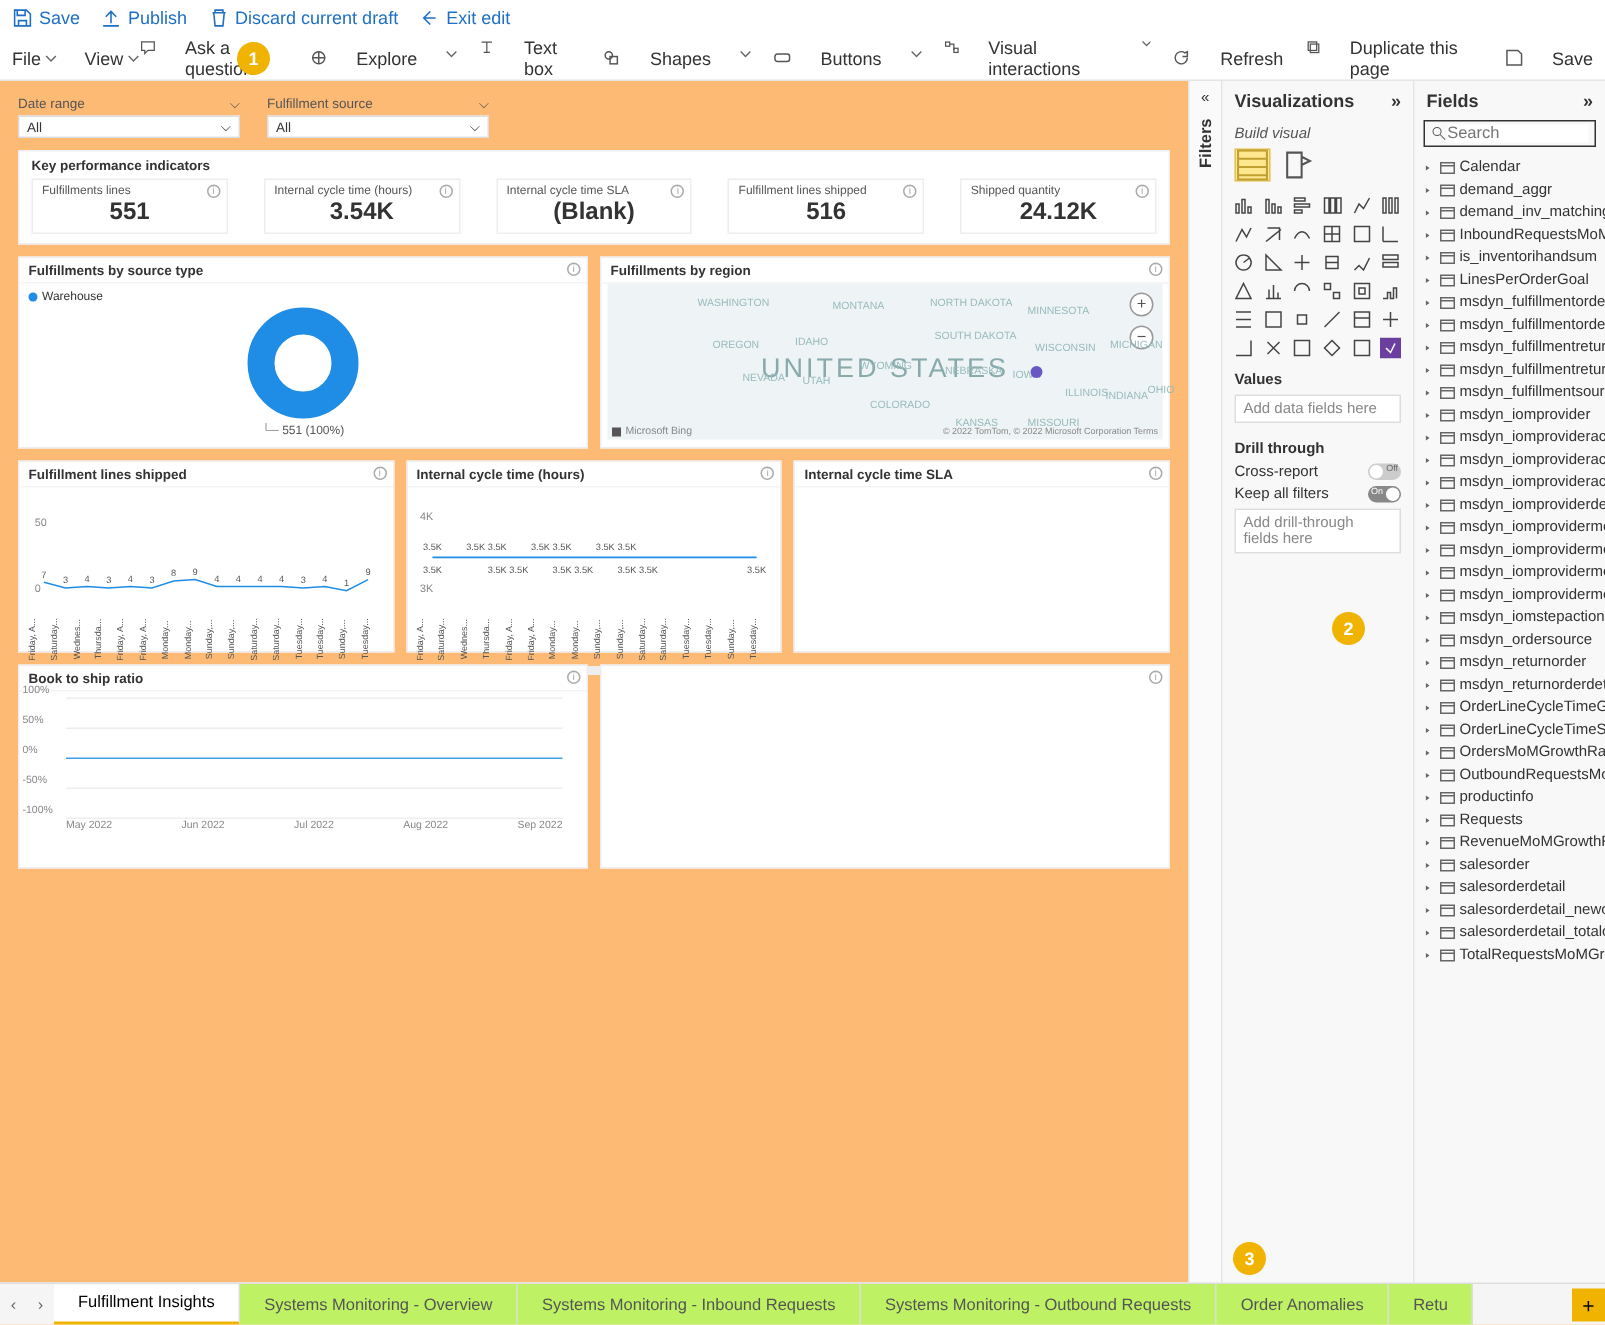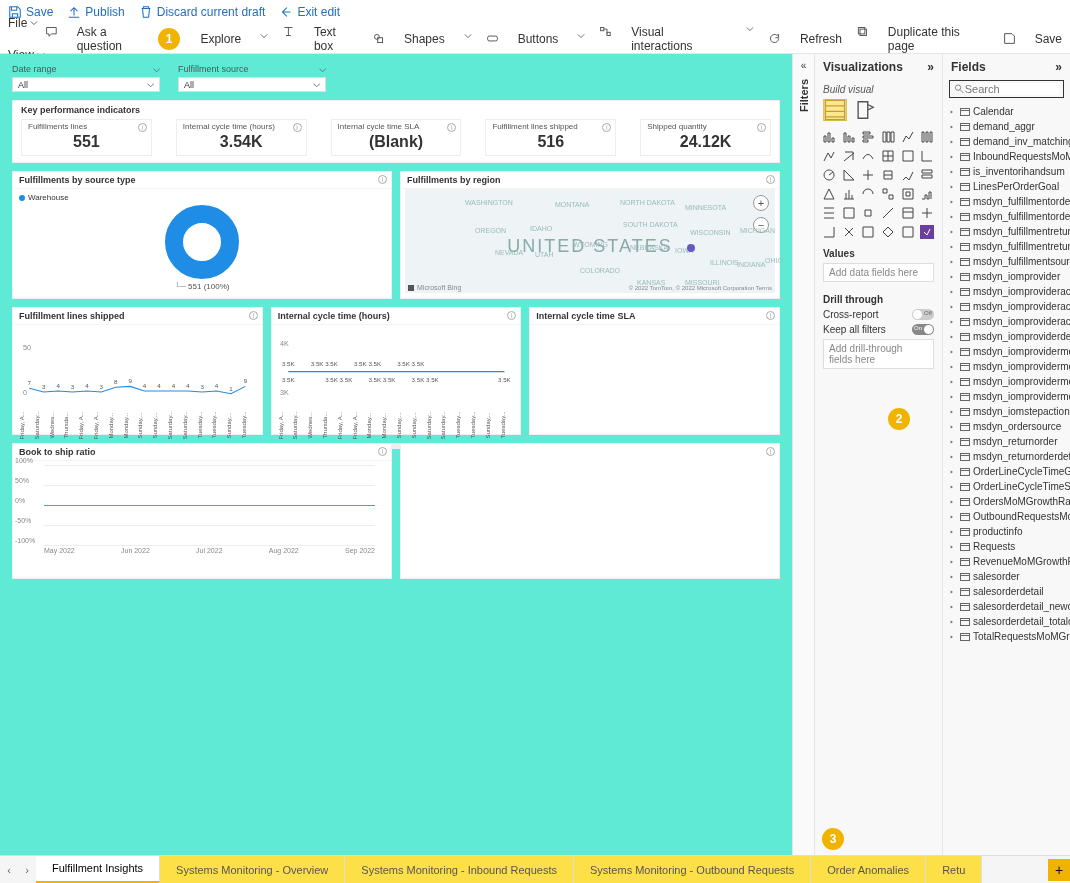--- a/index.html
+++ b/index.html
@@ -5,30 +5,30 @@
 * { box-sizing: border-box; margin: 0; padding: 0; font-family: "Segoe UI", Arial, sans-serif; }
 body { width: 1070px; height: 883px; background: #fff; overflow: hidden; font-size: 11px; color: #333; position: relative; }
 
 
 .top-toolbar { display: flex; align-items: center; height: 24px; padding: 0 8px; gap: 14px; }
 .top-toolbar .tb-btn { display: flex; align-items: center; gap: 4px; color: #1f6fc4; cursor: pointer; font-size: 12px; }
 .top-toolbar svg { width: 14px; height: 14px; }
 
 
 .sec-toolbar { display: flex; align-items: center; height: 30px; border-bottom: 1px solid #e5e5e5; padding: 0 8px; }
-.sec-toolbar .left { display: flex; gap: 18px; font-size: 12px; color: #333; flex-direction: column; }
+.sec-toolbar .left { display: flex; gap: 18px; font-size: 12px; color: #333; }
 .sec-toolbar .left .btn { display: flex; align-items: center; gap: 3px; cursor: pointer; }
 .sec-toolbar .right { display: flex; gap: 14px; margin-left: auto; align-items: center; }
 .sec-toolbar .right .btn { display: flex; align-items: flex-start; gap: 19px; cursor: pointer; font-size: 12px; color: #333; }
 .sec-toolbar svg { width: 13px; height: 13px; fill: none; stroke: #555; stroke-width: 1.2; }
 .chev { width: 8px !important; height: 8px !important; }
 
 
 .main { display: flex; height: calc(883px - 54px - 28px); }
-.canvas-area { flex: 1; background: #5eead4; padding: 10px 12px; overflow: hidden; }
+.canvas-area { flex: 1; background: #fdba74; padding: 10px 12px; overflow: hidden; }
 .filters-rail { width: 22px; border-left: 1px solid #e5e5e5; background: #fafafa; display: flex; flex-direction: column; align-items: center; padding-top: 6px; gap: 8px; }
 .filters-rail .collapse { font-size: 10px; }
 .filters-rail .vlabel { writing-mode: vertical-rl; transform: rotate(180deg); font-size: 11px; font-weight: 600; color: #333; }
 .viz-pane, .fields-pane { width: 128px; border-left: 1px solid #e5e5e5; background: #f8f8f8; display: flex; flex-direction: column; }
 .pane-header { display: flex; align-items: center; justify-content: space-between; padding: 6px 8px; font-weight: 600; font-size: 12px; }
 
 
 .filter-row { display: flex; gap: 18px; margin-bottom: 8px; }
 .filter-block { width: 148px; }
 .filter-block .flabel { font-size: 9px; color: #555; display: flex; justify-content: space-between; }
@@ -110,21 +110,21 @@
 .field-list { overflow:hidden; }
 .field-item { display:flex; align-items:center; gap:3px; padding:2px 6px; font-size:10px; color:#333; white-space:nowrap; overflow:hidden; text-overflow:ellipsis;}
 .field-item svg{width:8px;height:8px;flex-shrink:0;}
 .field-item .tbl-icon{width:10px;height:8px; display:inline-block; position:relative; flex-shrink:0;}
 .field-item .tbl-icon::before{content:'';position:absolute;inset:0;border:1px solid #666;}
 .field-item .tbl-icon::after{content:'';position:absolute;left:0;right:0;top:2px;height:1px;background:#666;}
 
 
 .page-tabs { position:absolute; bottom:0; left:0; right:0; height:28px; background:#f5f5f5; border-top:1px solid #ddd; display:flex; align-items:center;}
 .page-tabs .nav{width:18px;text-align:center;color:#666;cursor:pointer;}
-.page-tabs .tab{padding:0 16px; height:28px; display:flex; align-items:center; border-right:1px solid #ddd; font-size:11px; color:#555; background:#fde047; cursor:pointer;}
+.page-tabs .tab{padding:0 16px; height:28px; display:flex; align-items:center; border-right:1px solid #ddd; font-size:11px; color:#555; background:#bef264; cursor:pointer;}
 .page-tabs .tab.active{background:#fff;color:#000;border-bottom:3px solid #f0b400;}
 .page-tabs .add{width:22px;height:22px;background:#f0b400;color:#000;display:flex;align-items:center;justify-content:center;margin-left:4px;font-size:14px;}
 
 
 .badge{position:absolute;width:22px;height:22px;background:#f0b400;border-radius:50%;color:#fff;font-weight:600;display:flex;align-items:center;justify-content:center;font-size:12px;}
 </style>
 </head>
 <body>
 
 <div class="top-toolbar">

